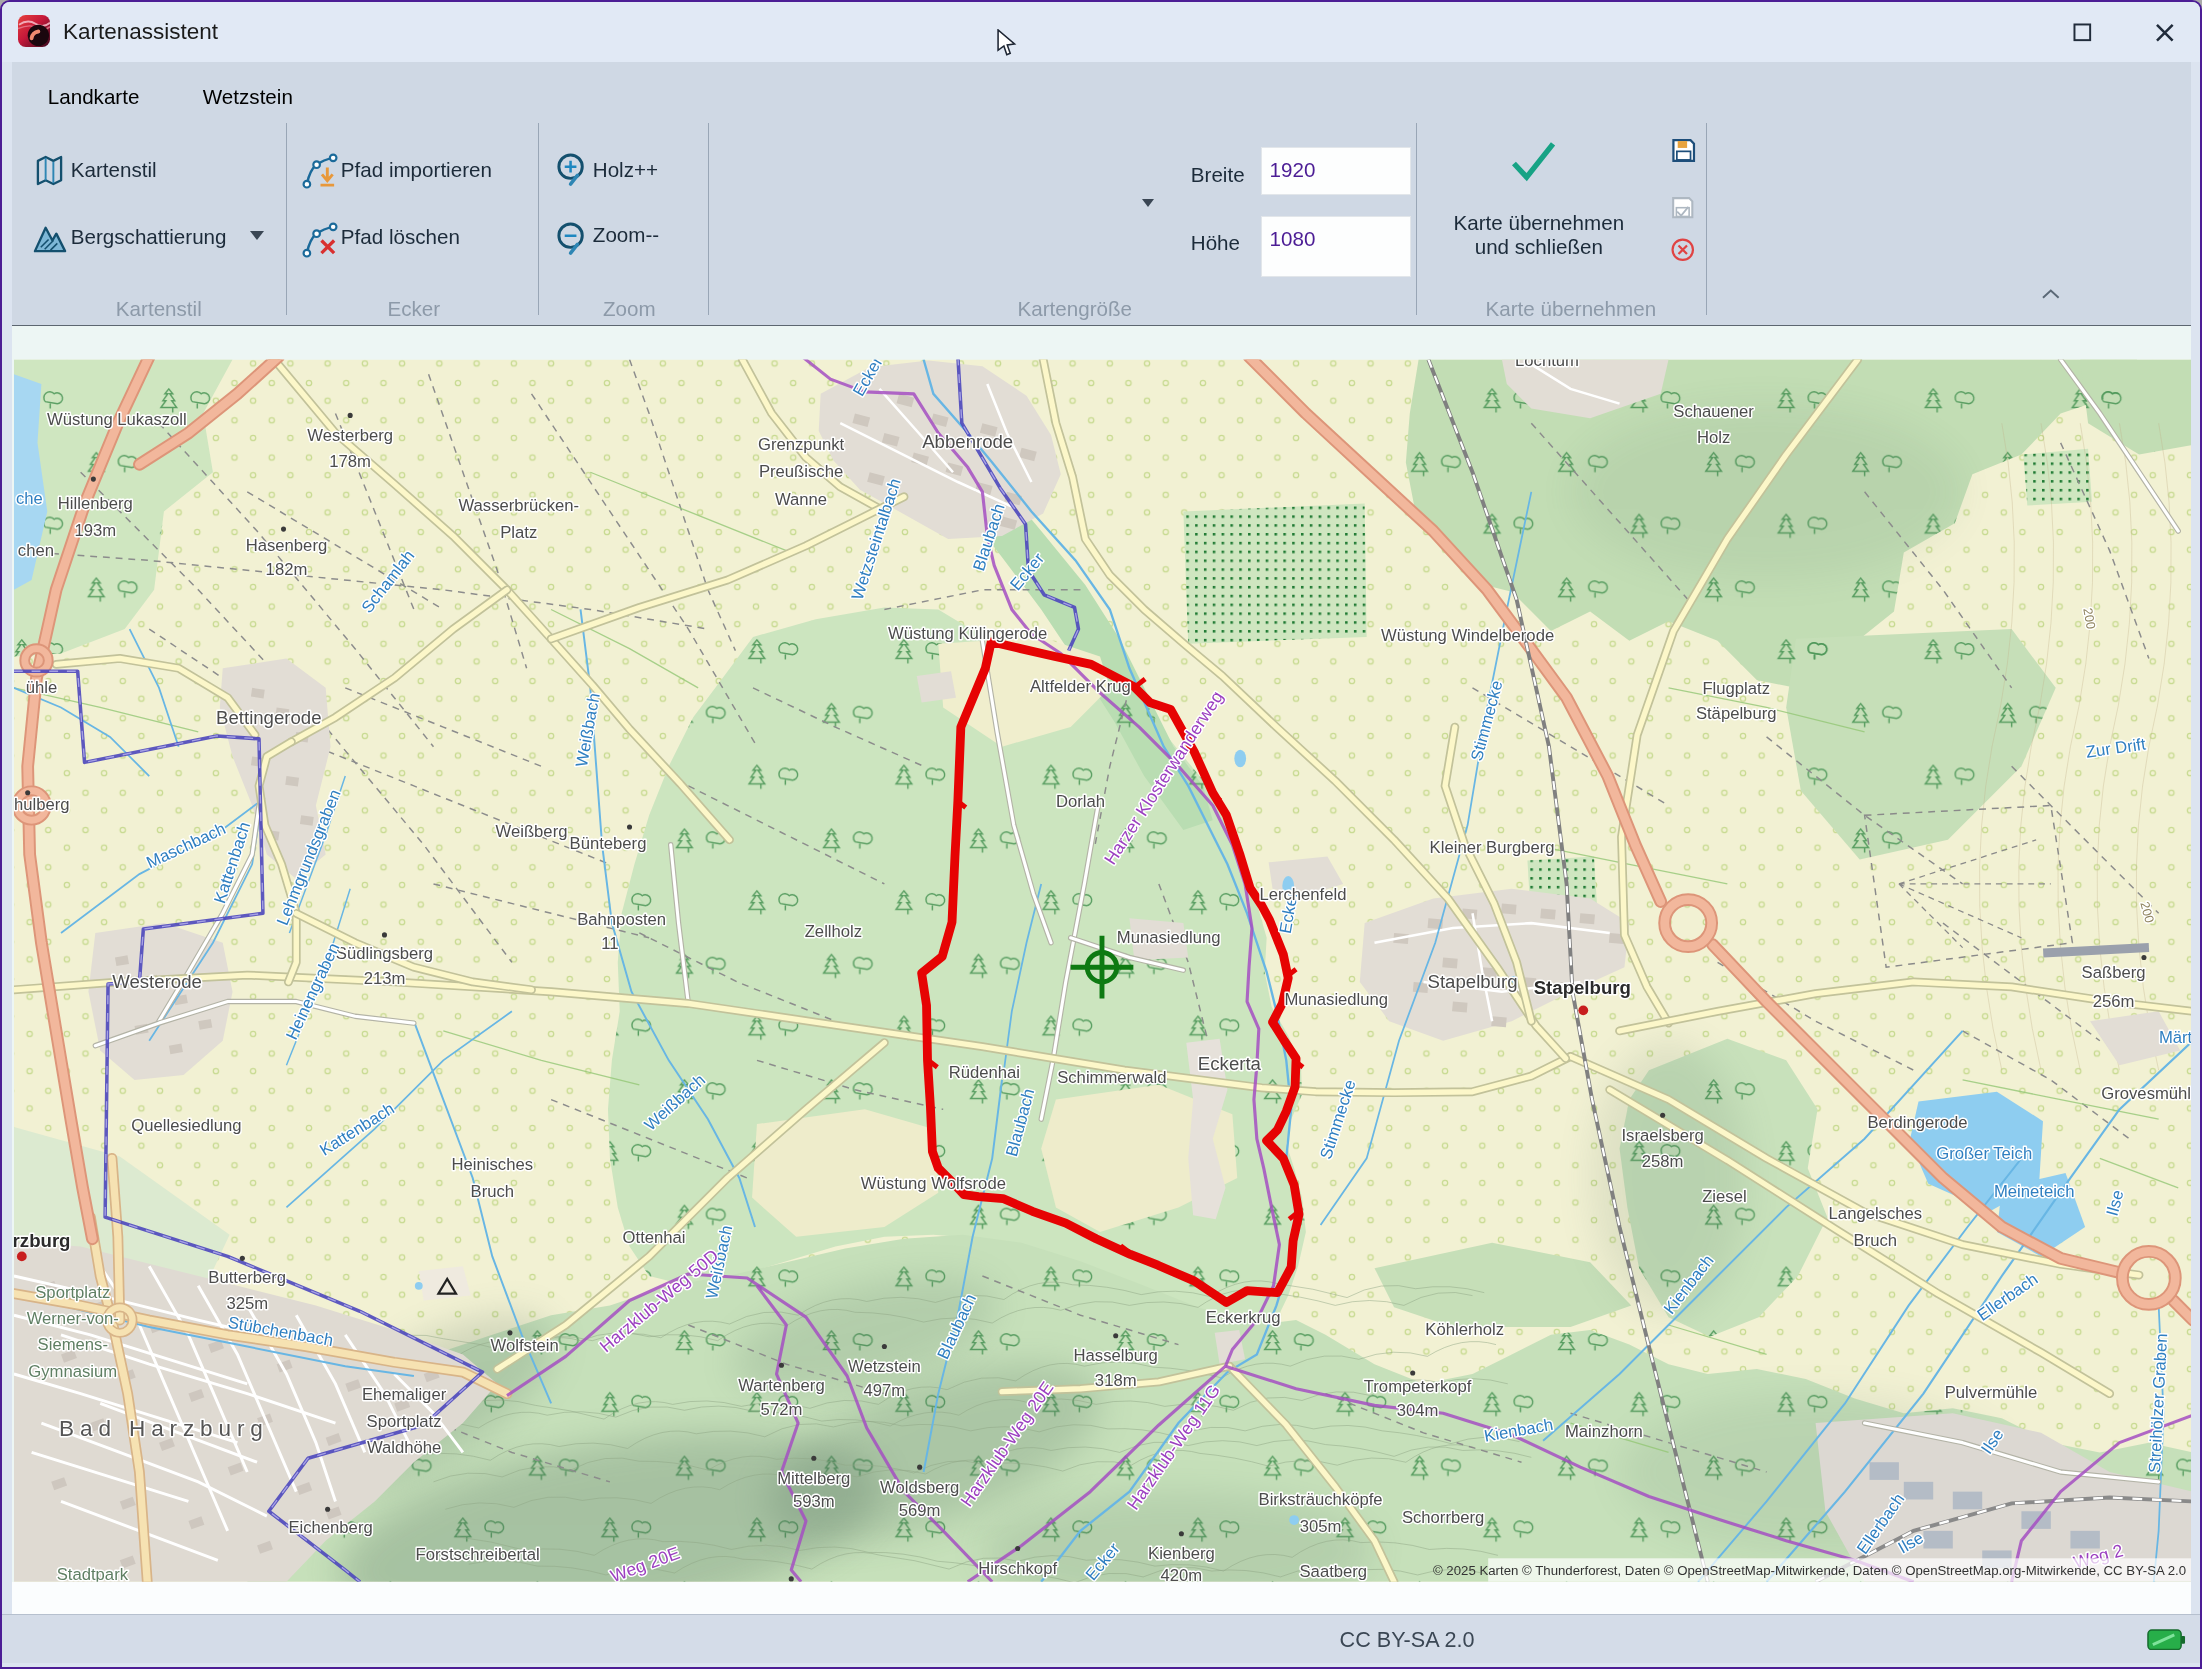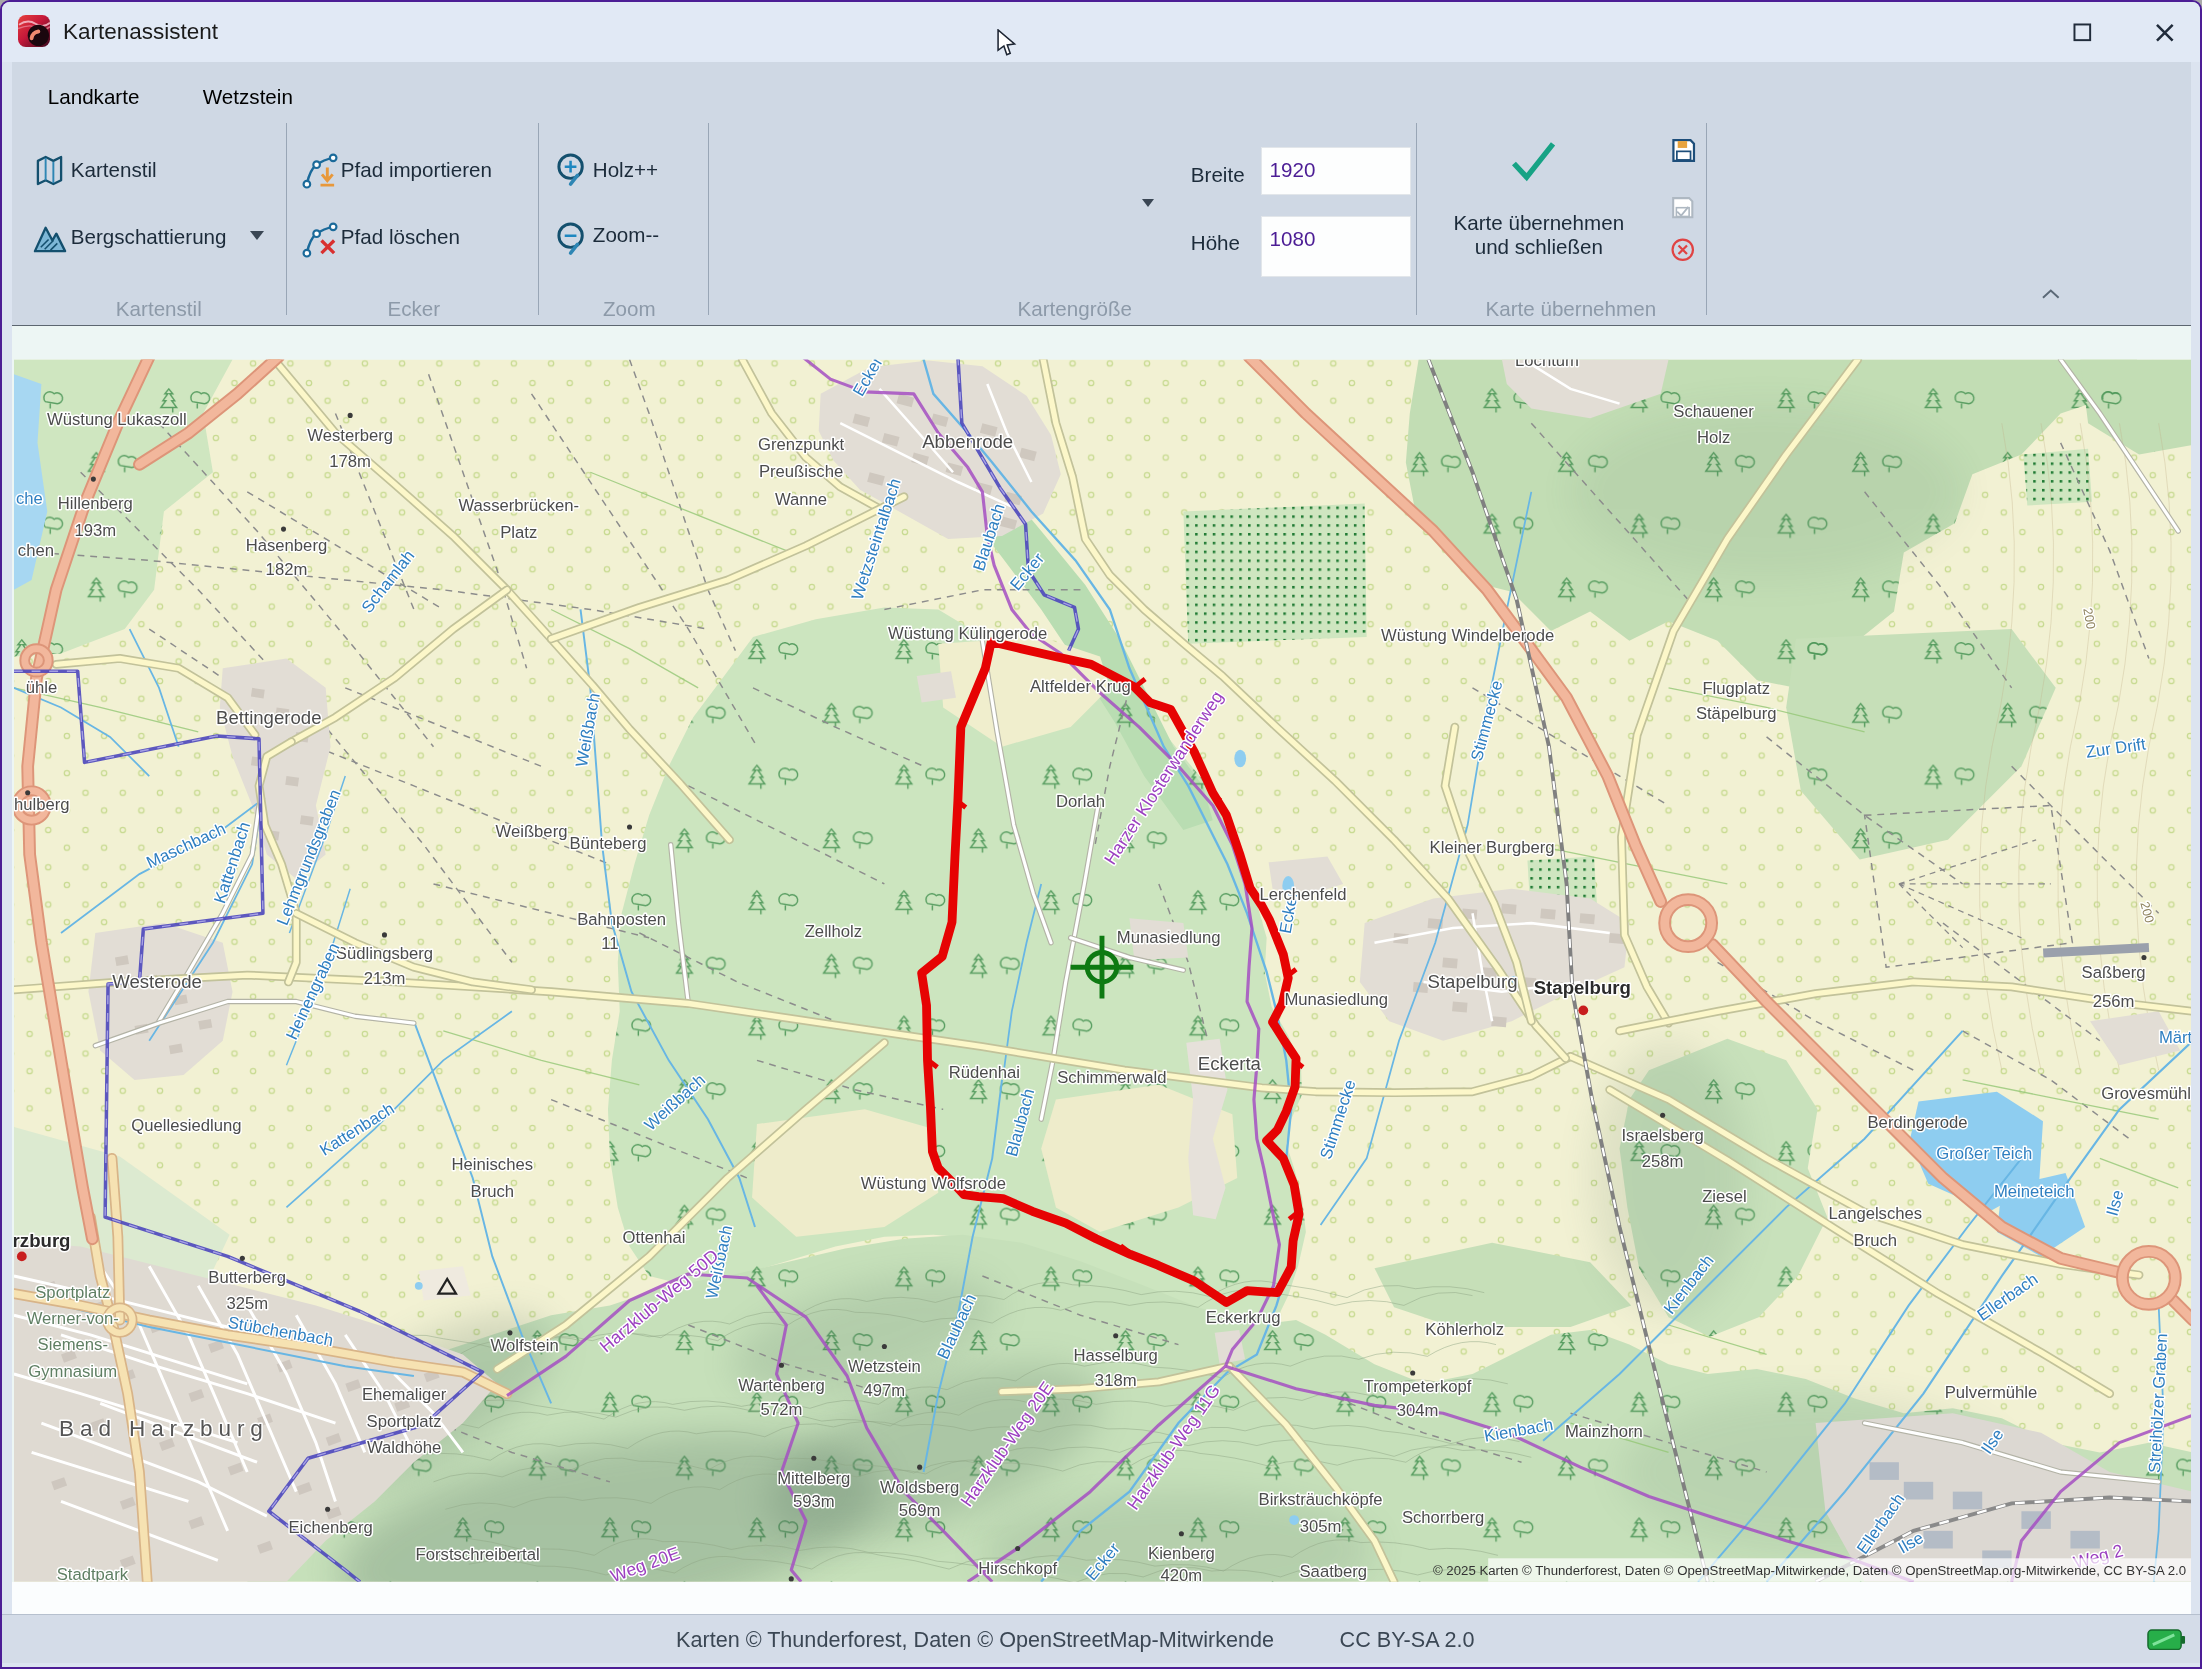--- a/index.html
+++ b/index.html
@@ -656,21 +656,20 @@
           <circle cx="640" cy="842" r="2.6" fill="#3a3a3a"></circle>
           <circle cx="26" cy="807" r="2.6" fill="#3a3a3a"></circle>
           <circle cx="618" cy="290" r="2.6" fill="#3a3a3a"></circle>
 <rect x="1516" y="1588" width="719" height="24" fill="#ffffff" opacity="0.7"></rect>
 <text x="2228" y="1605" font-size="13.5" fill="#333" text-anchor="end">© 2025 Karten © Thunderforest, Daten © OpenStreetMap-Mitwirkende, Daten © OpenStreetMap.org-Mitwirkende, CC BY-SA 2.0</text>
 </g>
   </svg>
  </div>
  <div class="belowmap"></div>
  <div class="statusbar">
-   <div class="statustext" style="left:973px">Karten © Thunderforest, Daten © OpenStreetMap-Mitwirkende</div>
    <div class="statustext" style="left:1405px">CC BY-SA 2.0</div>
    <svg style="position:absolute;right:13.7px;top:13.7px" width="39" height="21.6" viewBox="0 0 40 22">
      <rect x="1" y="1" width="34" height="20" rx="4" fill="#27ae49" stroke="#156a2c" stroke-width="1.5"></rect>
      <rect x="35" y="7" width="4" height="8" rx="1" fill="#156a2c"></rect>
      <path d="M6 16 L28 6" stroke="#7fe39b" stroke-width="3"></path>
    </svg>
  </div>
 </div>
 
 </body></html>

